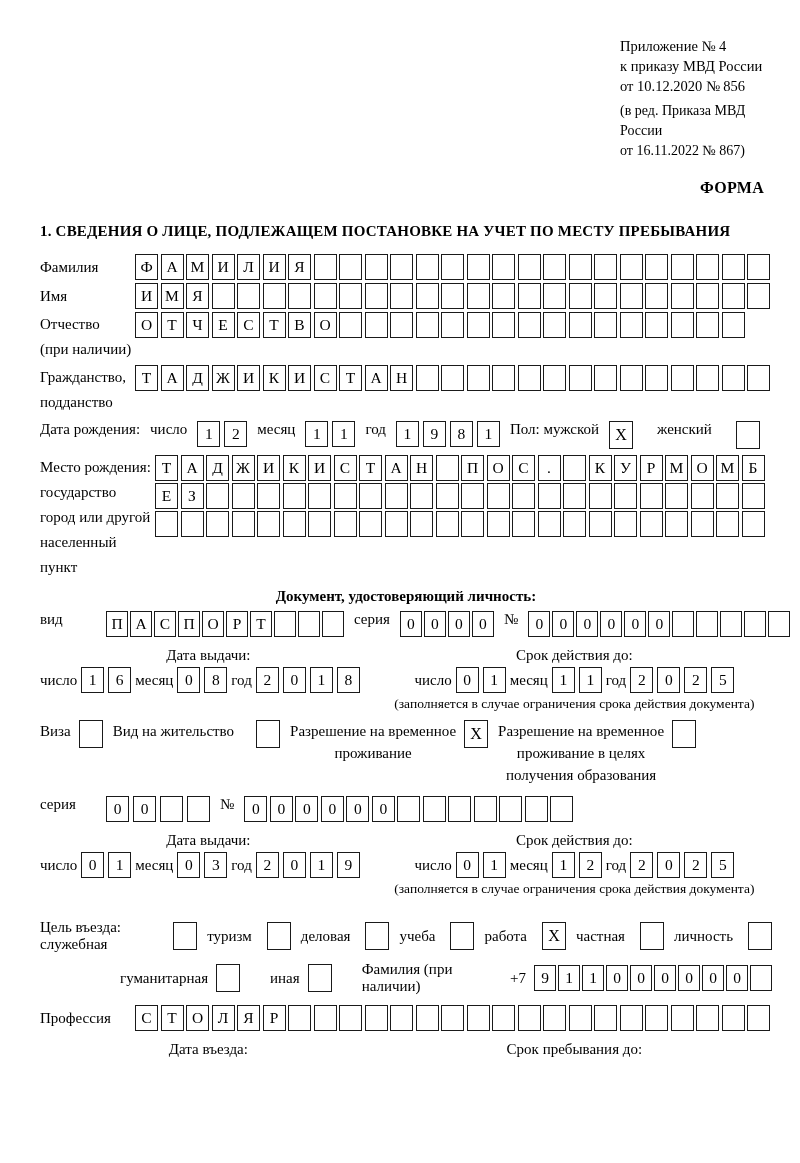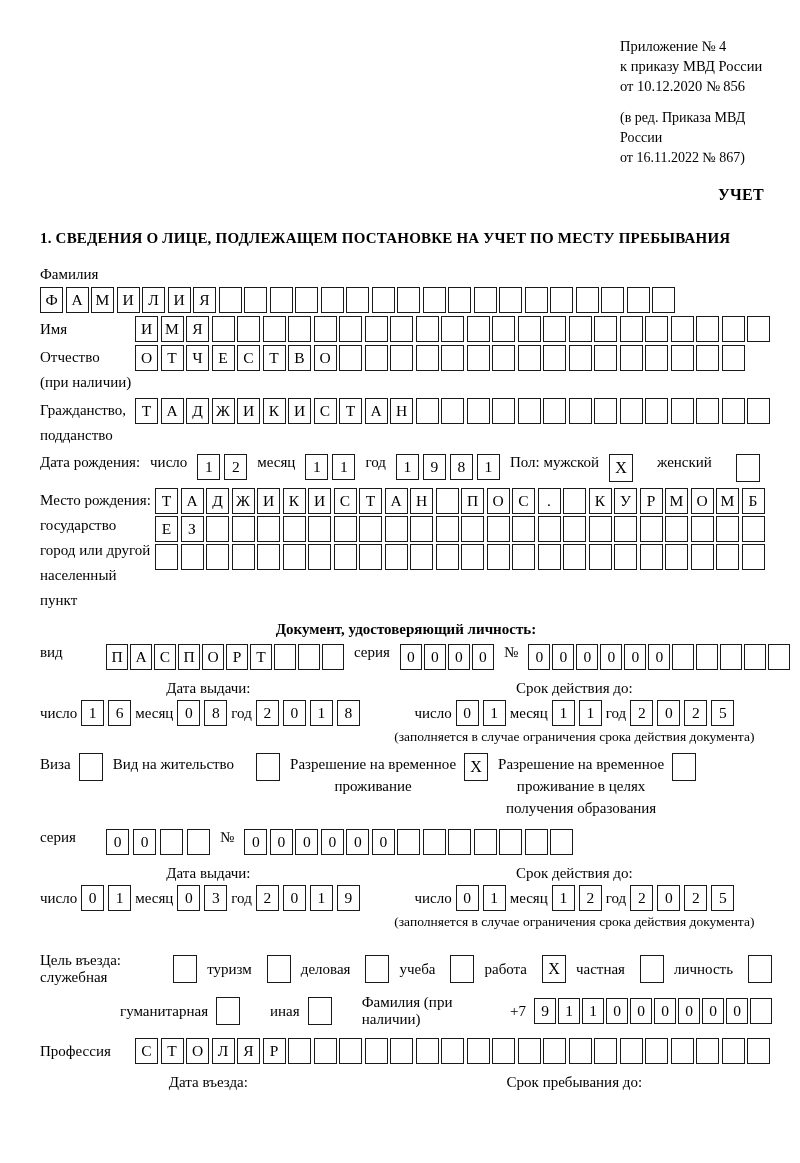--- a/index.html
+++ b/index.html
@@ -3,21 +3,21 @@
 <meta charset="utf-8">
 <style>
   html,body{margin:0;padding:0;background:#fff;}
   .page{
     width:800px;height:1163px;box-sizing:border-box;
     padding:36px 28px 16px 40px;
     font-family:Liberation Serif, serif;
     color:#000000;font-size:15px;background:#fff;overflow:hidden;position:relative;
   }
   .appendix{margin-left:580px;line-height:20px;font-size:14.5px;}
-  .edition{margin-left:580px;line-height:20px;font-size:14px;margin-top:12px;}
+  .edition{margin-left:580px;line-height:20px;font-size:14px;margin-top:5px;}
   .forma{text-align:right;font-weight:bold;font-size:16px;margin-top:18px;padding-right:8px;letter-spacing:.3px;}
   .title{text-align:center;font-weight:bold;font-size:16.5px;line-height:1.55;margin-top:20px;}
   .blankline{display:inline-block;width:52px;border-bottom:2px solid #222;height:14px;margin-left:10px;}
   .sec{font-weight:bold;font-size:15px;margin-top:26px;letter-spacing:.2px;}
   .row{display:flex;align-items:flex-start;margin-top:3px;}
   .row.vcenter{align-items:flex-start;}
   .lbl{flex:none;line-height:26px;}
   .w95{width:95px;}
   .w113{width:115px;}
   .lbl div{line-height:25px;}
@@ -43,38 +43,38 @@
   .plain{margin-top:10px;line-height:24px;}
   .visa-row{display:flex;align-items:flex-start;margin-top:8px;gap:10px;}
   .visa-item{display:flex;align-items:flex-start;gap:8px;}
   .visa-text{text-align:center;line-height:22px;}
   .purpose{display:flex;align-items:center;gap:10px;margin-top:22px;flex-wrap:nowrap;}
   .purpose .pair{display:flex;align-items:center;gap:15px;}
   .purpose2{display:flex;align-items:center;gap:8px;margin-top:8px;margin-left:80px;}
   .sp18{width:14px;flex:none;}
   .mt6{margin-top:6px;}
   .mt10{margin-top:10px;}
-  .mt14{margin-top:14px;flex-direction:column;}
+  .mt14{margin-top:14px;}
   .lblgap{margin-right:10px;}
 </style>
 </head>
 <body>
 
 <div class="page">
 
   <div class="appendix">
     <div>Приложение № 4</div>
     <div>к приказу МВД России</div>
     <div>от 10.12.2020 № 856</div>
   </div>
   <div class="edition">
     <div>(в ред. Приказа МВД России</div>
     <div>от 16.11.2022 № 867)</div>
   </div>
-  <div class="forma">УЧЕТ</div>
+  <div class="forma">ФОРМА</div>
 
 
   <div class="sec">1. СВЕДЕНИЯ О ЛИЦЕ, ПОДЛЕЖАЩЕМ ПОСТАНОВКЕ НА УЧЕТ ПО МЕСТУ ПРЕБЫВАНИЯ</div>
 
   <div class="row mt14">
     <div class="lbl w95">Фамилия</div>
     <div class="cells">
         <span class="cell">Ф</span>
         <span class="cell">А</span>
         <span class="cell">М</span>

